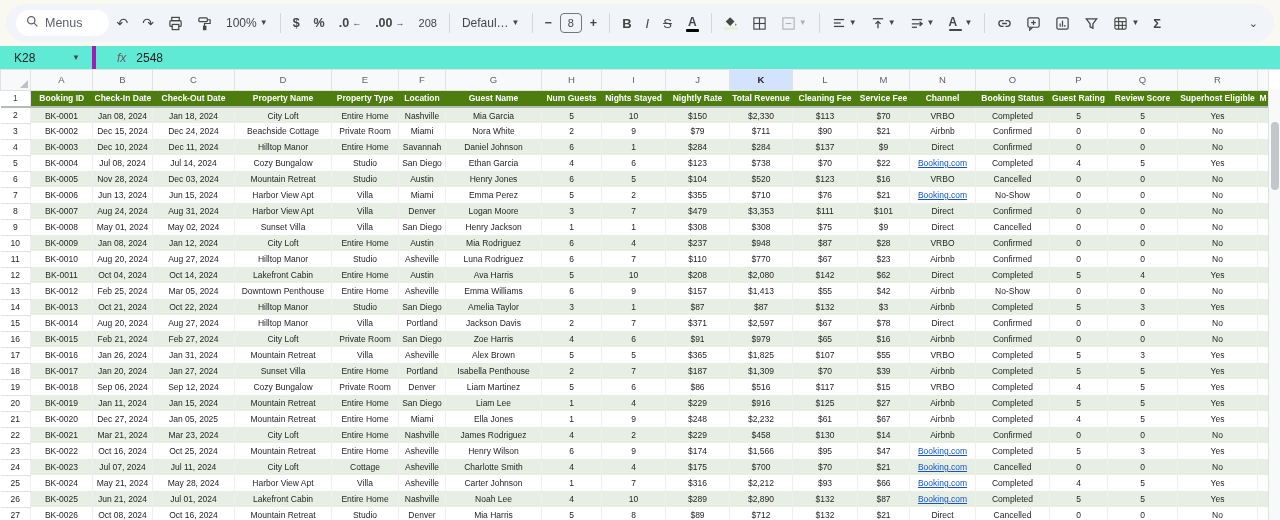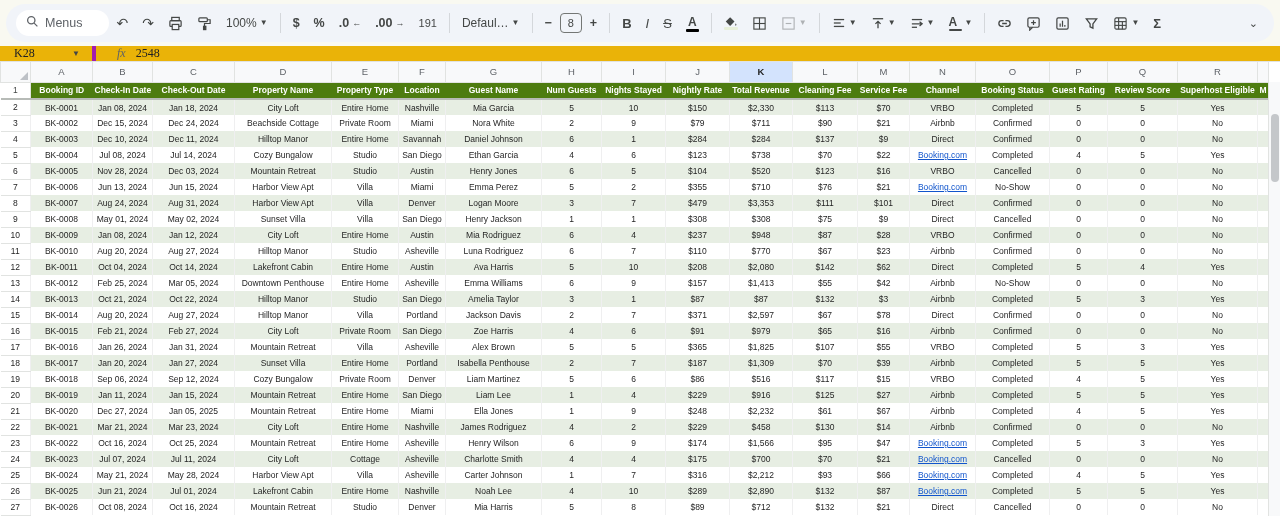--- a/index.html
+++ b/index.html
@@ -21,22 +21,22 @@
   .caret { font-size:8px; color:#444746; line-height:1; }
   .glyph { font-size:12.5px; font-weight:bold; color:#444746; }
   .fontsize-box { border:1px solid #747775; border-radius:4px; width:22px; height:20px;
                   display:flex; align-items:center; justify-content:center; font-size:11px; }
   .u-bar { display:block; height:3px; background:#174ea6; margin-top:0; border-radius:1px; }
   .fill-bar { display:block; height:3px; background:#e7efd9; border-radius:1px; }
   .disabled { opacity:.38; }
   .spacer { flex:1; }
 
   
-  .formula-bar { height:16px; display:flex; align-items:center; background:#eab308;
-                 border-bottom:1px solid #e1e3e1; font-size:12px; color:#202124;font-family:Liberation Serif, serif; }
+  .formula-bar { height:24px; display:flex; align-items:center; background:#5eead4;
+                 border-bottom:1px solid #e1e3e1; font-size:12px; color:#202124; }
   .name-box { width:88px; display:flex; align-items:center; justify-content:space-between;
               padding:0 8px 0 14px; height:100%; }
   .name-box .ref { font-size:12px; }
   .fx { font-style:italic; color:#5f6368; font-size:12px; margin:0 10px 0 4px;
         border-left:4px solid #a21caf; padding-left:21px; height:100%;
         display:flex; align-items:center; }
   .fx-val { font-size:12px; }
 
   
   .grid-area { position:relative; width:1280px; }
@@ -125,21 +125,21 @@
       </div>
   <div class="tb-btn">
         <span class="glyph">.0</span>
         <span class="caret" style="font-size:9px">←</span>
       </div>
   <div class="tb-btn">
         <span class="glyph">.00</span>
         <span class="caret" style="font-size:9px">→</span>
       </div>
   <div class="tb-btn">
-        <span style="font-size:11px">191</span>
+        <span style="font-size:11px">208</span>
       </div>
 
   <div class="sep"></div>
 
   <div class="tb-btn">
     <span>Defaul…</span>
     <span class="caret">▼</span>
   </div>
 
   <div class="sep"></div>

